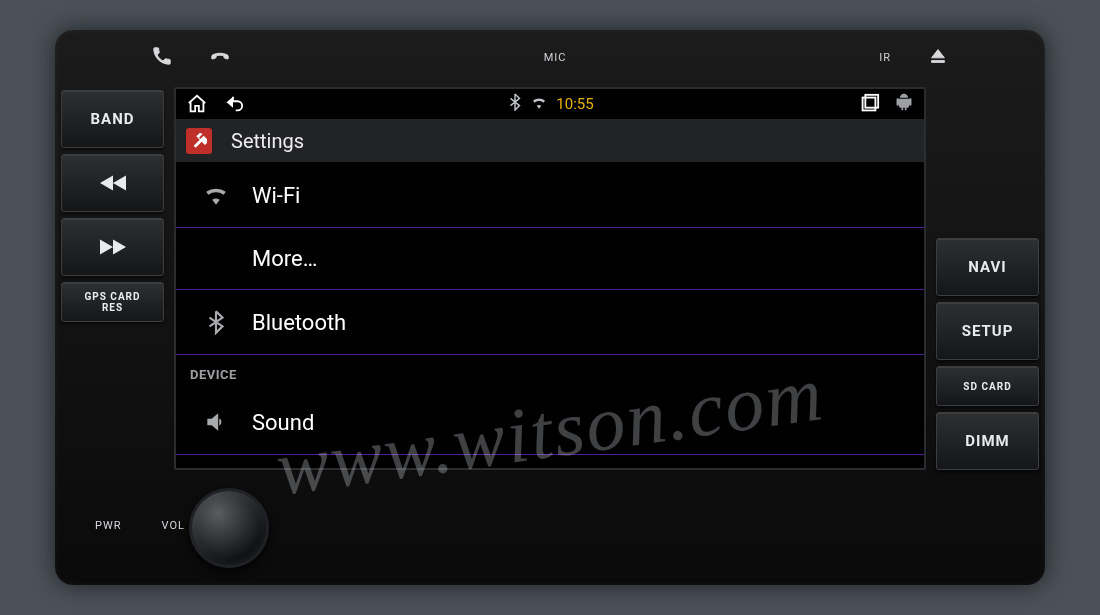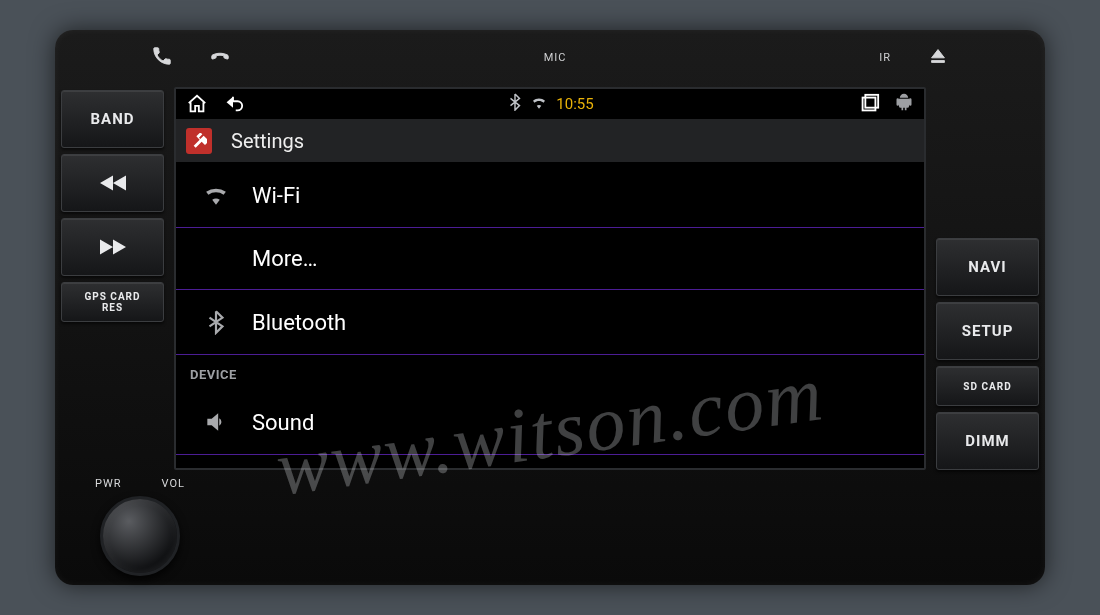--- a/index.html
+++ b/index.html
@@ -59,21 +59,21 @@
   .hard-btn svg{width:26px;height:18px;fill:#e9eaec;}
 
   
   .knob-row{
     height:115px;
     display:flex;
     justify-content:space-between;
     align-items:center;
     padding:0 40px;
   }
-  .knob-block{display:flex;flex-direction:column;align-items:center;gap:4px;}
+  .knob-block{display:flex;flex-direction:row;align-items:center;gap:4px;}
   .knob-labels{display:flex;gap:40px;color:#d7d8da;font-size:11px;letter-spacing:1px;transform:translateY(-2px);}
   .knob{
     width:80px;height:80px;border-radius:50%;
     background:radial-gradient(circle at 35% 30%,#5a5c60,#101113 70%);
     border:3px solid #202225;
     box-shadow:0 4px 8px rgba(0,0,0,.8), inset 0 0 10px rgba(255,255,255,.08);
   }
 
   
   .screen{

